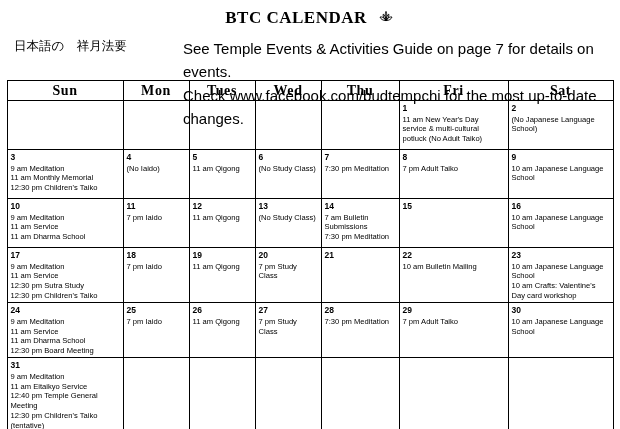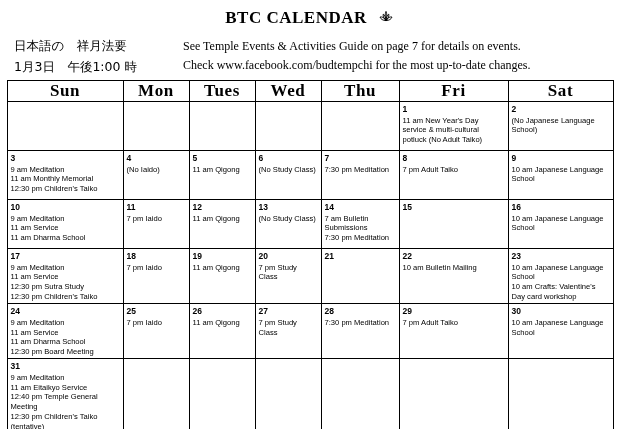--- a/index.html
+++ b/index.html
@@ -51,42 +51,42 @@
   .jp-block {
     width: 175px;
     font-family: "DejaVu Sans", sans-serif;
     font-size: 12.5px;
     line-height: 1.65;
     padding-left: 6px;
     box-sizing: border-box;
   }
   .notes-block {
     flex: 1;
-    font-family: Liberation Serif, serif;
-    font-size: 12px;
+    font-family: Liberation Sans, sans-serif;
+    font-size: 15px;
     line-height: 1.55;
     padding-top: 1px;
   }
 
   
   .cal {
     border-collapse: collapse;
     width: 606px;
     margin: 2px auto 0 auto;
     table-layout: fixed;
   }
   .cal th, .cal td {
     border: 1px solid #000000;
     vertical-align: top;
     padding: 0;
   }
   .cal th {
     height: 19px;
     font-family: "Liberation Serif", serif;
-    font-size: 17px;
+    font-size: 14px;
     font-weight: bold;
     letter-spacing: 0.6px;
     text-align: center;
     vertical-align: middle;
   }
   .cal td {
     height: 48px;
   }
   .cell-inner {
     padding: 2px 3px 1px 3px;
@@ -132,21 +132,20 @@
           <path d="M9 12.6 C10.8 11.2 12.2 8.6 11.8 6.2 C10.0 7.0 9.0 9.4 9 12.6 Z"></path>
           <path d="M9 12.6 C7.9 10.6 7.8 6.2 9 3.4 C10.2 6.2 10.1 10.6 9 12.6 Z"></path>
         </g>
       </svg>
     </span>
   </div>
 
   <div class="subhead">
     <div class="jp-block">
       <div>日本語の　祥月法要</div>
-      <div>1月3日　午後1:00 時</div>
     </div>
     <div class="notes-block">
       <div>See Temple Events &amp; Activities Guide on page 7 for details on events.</div>
       <div>Check www.facebook.com/budtempchi for the most up-to-date changes.</div>
     </div>
   </div>
 
   <table class="cal">
     <colgroup>
       <col class="sun">

